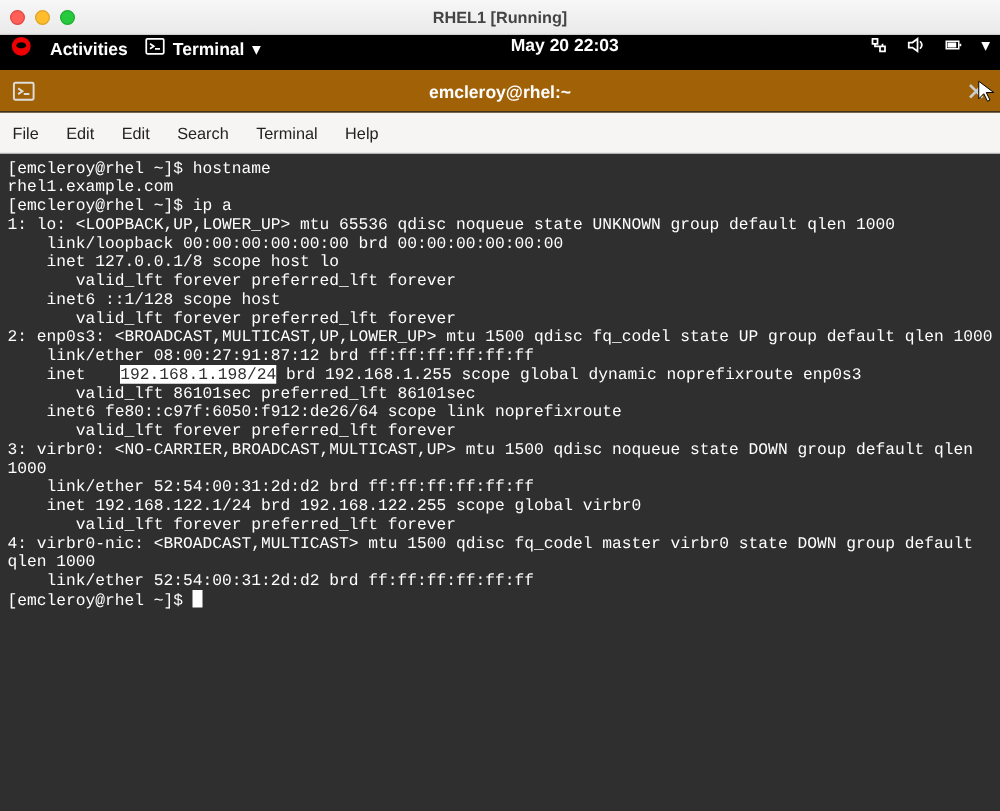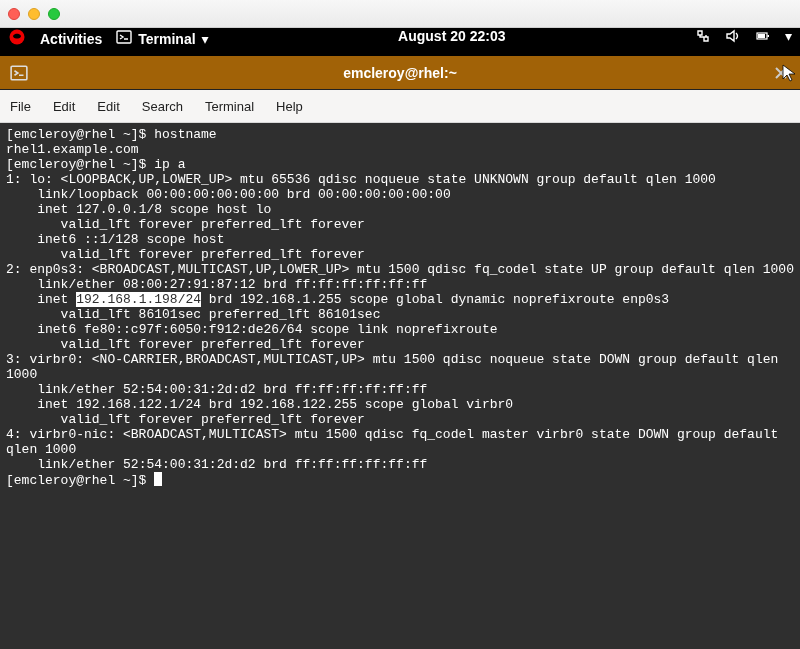--- a/index.html
+++ b/index.html
@@ -90,21 +90,21 @@
     background: #2f2f2f;
     color: #ffffff;
     font-family: "Liberation Mono", "DejaVu Sans Mono", "Menlo", monospace;
     font-size: 13px;
     line-height: 15px;
     padding: 4px 6px;
     white-space: pre-wrap;
     height: 600px;
     overflow: hidden;
   }
-  .hl { background: #ffffff; color: #2f2f2f; }
+  .hl { background: #ffffff; color: #2f2f2f; margin-left: 20px; }
   .block-cursor { background: #ffffff; display: inline-block; width: 8px; height: 14px; vertical-align: -2px; }
 
   
   .bottombar {
     height: 36px;
     background: linear-gradient(#fcfcfc, #ececec);
     border-top: 1px solid #cfcfcf;
     display: flex;
     align-items: center;
     justify-content: flex-end;
@@ -118,20 +118,21 @@
 </style>
 </head>
 <body>
 
 <div class="outer-titlebar">
   <div class="traffic-lights">
     <div class="traffic-light tl-close"></div>
     <div class="traffic-light tl-min"></div>
     <div class="traffic-light tl-max"></div>
   </div>
+  <div class="outer-title">RHEL1 [Running]</div>
 </div>
 
 <div class="gnome-top">
   <div class="gnome-left">
     <span>
       <svg class="logo" viewBox="0 0 24 24">
           <circle cx="12" cy="12" r="10" fill="#ee0000"></circle>
           <path d="M7 10c2-3 8-3 10 0 1 2-1 4-5 4s-6-2-5-4z" fill="#000"></path>
         </svg>
     </span>
@@ -140,21 +141,21 @@
       <span>
         <svg width="16" height="16" viewBox="0 0 16 16">
             <rect x="1" y="2" width="14" height="12" rx="1" fill="none" stroke="#fff" stroke-width="1.4"></rect>
             <path d="M4 6l3 2-3 2M8 10h4" stroke="#fff" stroke-width="1.4" fill="none"></path>
           </svg>
       </span>
       <span class="bold">Terminal</span>
       <span>▾</span>
     </span>
   </div>
-  <div class="gnome-center bold">August 20  22:03</div>
+  <div class="gnome-center bold">May 20  22:03</div>
   <div class="gnome-right">
     <span class="tray-icon">
       <svg viewBox="0 0 16 16">
           <path d="M3 3h4v4H3zM9 9h4v4H9zM5 7v2h6V7" stroke="#fff" fill="none" stroke-width="1.4"></path>
         </svg>
     </span>
     <span class="tray-icon">
       <svg viewBox="0 0 16 16">
           <path d="M2 6h3l4-3v10l-4-3H2zM11 5c2 2 2 4 0 6" stroke="#fff" fill="none" stroke-width="1.4"></path>
         </svg>

